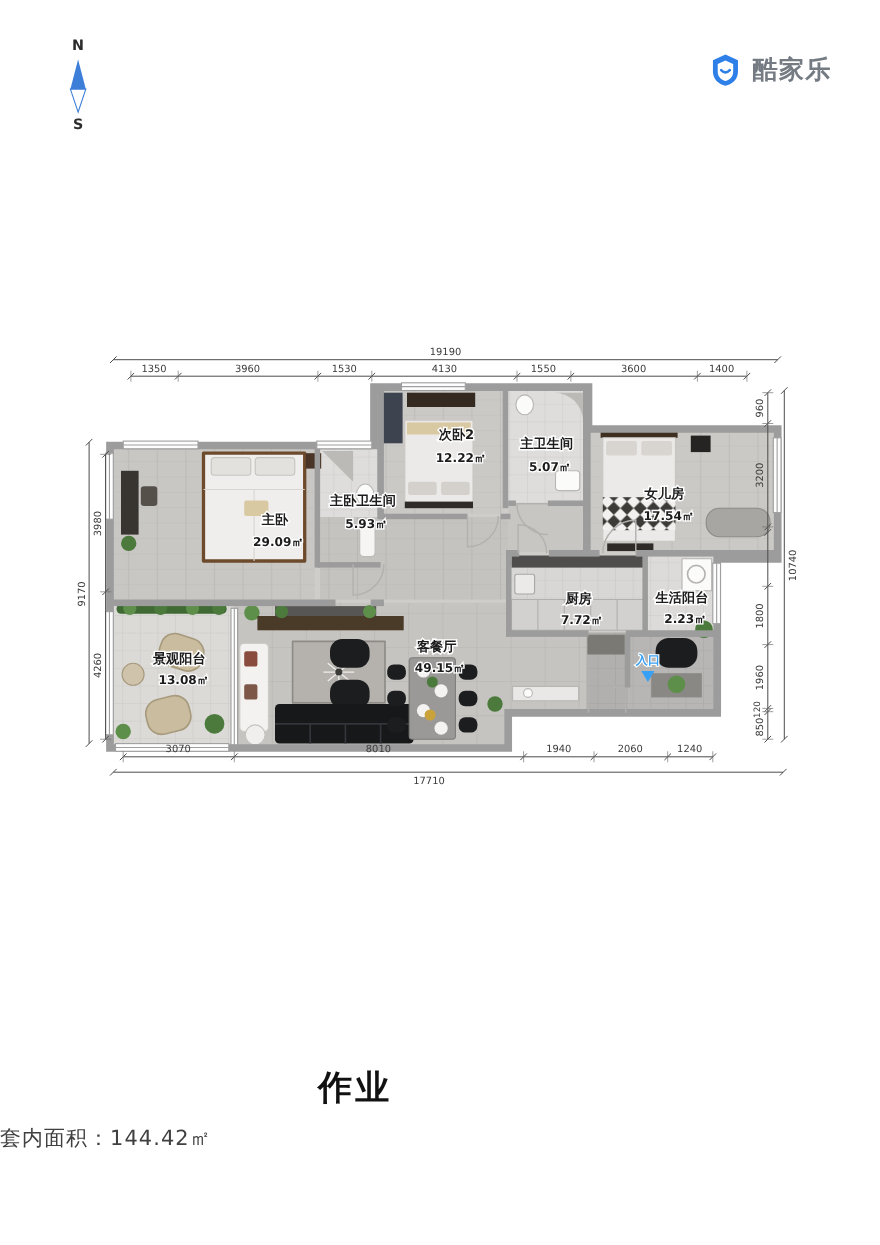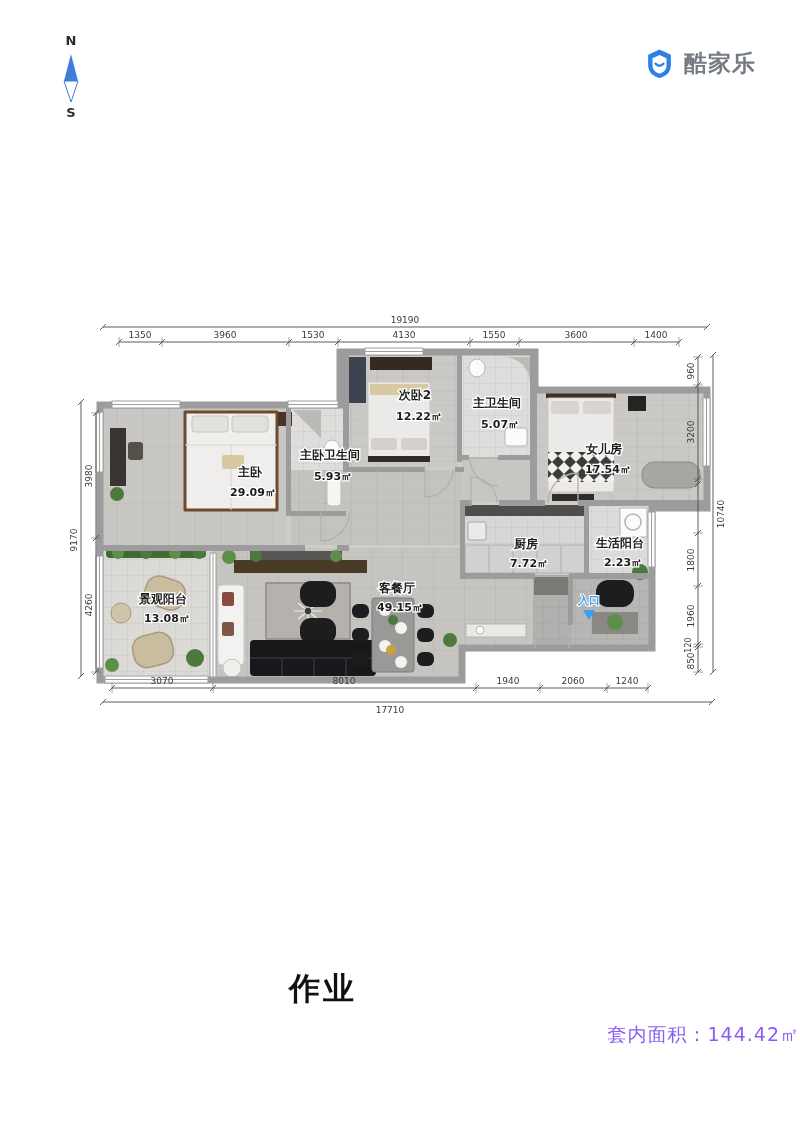--- a/index.html
+++ b/index.html
@@ -3,22 +3,22 @@
 <meta charset="utf-8">
 <style>
   html,body{margin:0;padding:0;background:#ffffff;}
   body{font-family:"DejaVu Sans","Liberation Sans",sans-serif;}
   .page{position:relative;width:800px;height:1132px;background:#ffffff;overflow:hidden;}
   .plan-svg{position:absolute;left:0;top:0;width:800px;height:1132px;}
   .logo{position:absolute;left:644px;top:48px;display:flex;align-items:flex-end;gap:9px;}
   .logo .brand{font-size:23px;font-weight:600;color:#757b83;letter-spacing:1px;}
   .footer-title{position:absolute;left:0;top:968px;width:646px;text-align:center;
     font-size:31px;font-weight:700;color:#111;letter-spacing:3px;}
-  .footer-area{position:absolute;left:0;top:1022px;width:800px;text-align:right;
-    font-size:19px;font-weight:500;color:#8b5cf6;letter-spacing:1px;}
+  .footer-area{position:absolute;left:0;top:1022px;width:800px;text-align:left;
+    font-size:19px;font-weight:500;color:#404040;letter-spacing:1px;}
   text{font-family:"DejaVu Sans","Liberation Sans",sans-serif;}
   .dim{font-size:9px;fill:#3a3a3a;}
   .dim-sm{font-size:8px;fill:#3a3a3a;}
   .room-name{font-size:12px;font-weight:700;fill:#1c1c1c;stroke:#ffffff;stroke-width:2.6px;paint-order:stroke;}
   .room-area{font-size:11px;font-weight:600;fill:#1c1c1c;stroke:#ffffff;stroke-width:2.4px;paint-order:stroke;}
   .entry-label{font-size:11px;font-weight:700;fill:#38a0f5;stroke:#ffffff;stroke-width:2px;paint-order:stroke;}
   .compass-label{font-size:13px;font-weight:600;fill:#2b2b2b;}
 </style>
 </head>
 <body>

